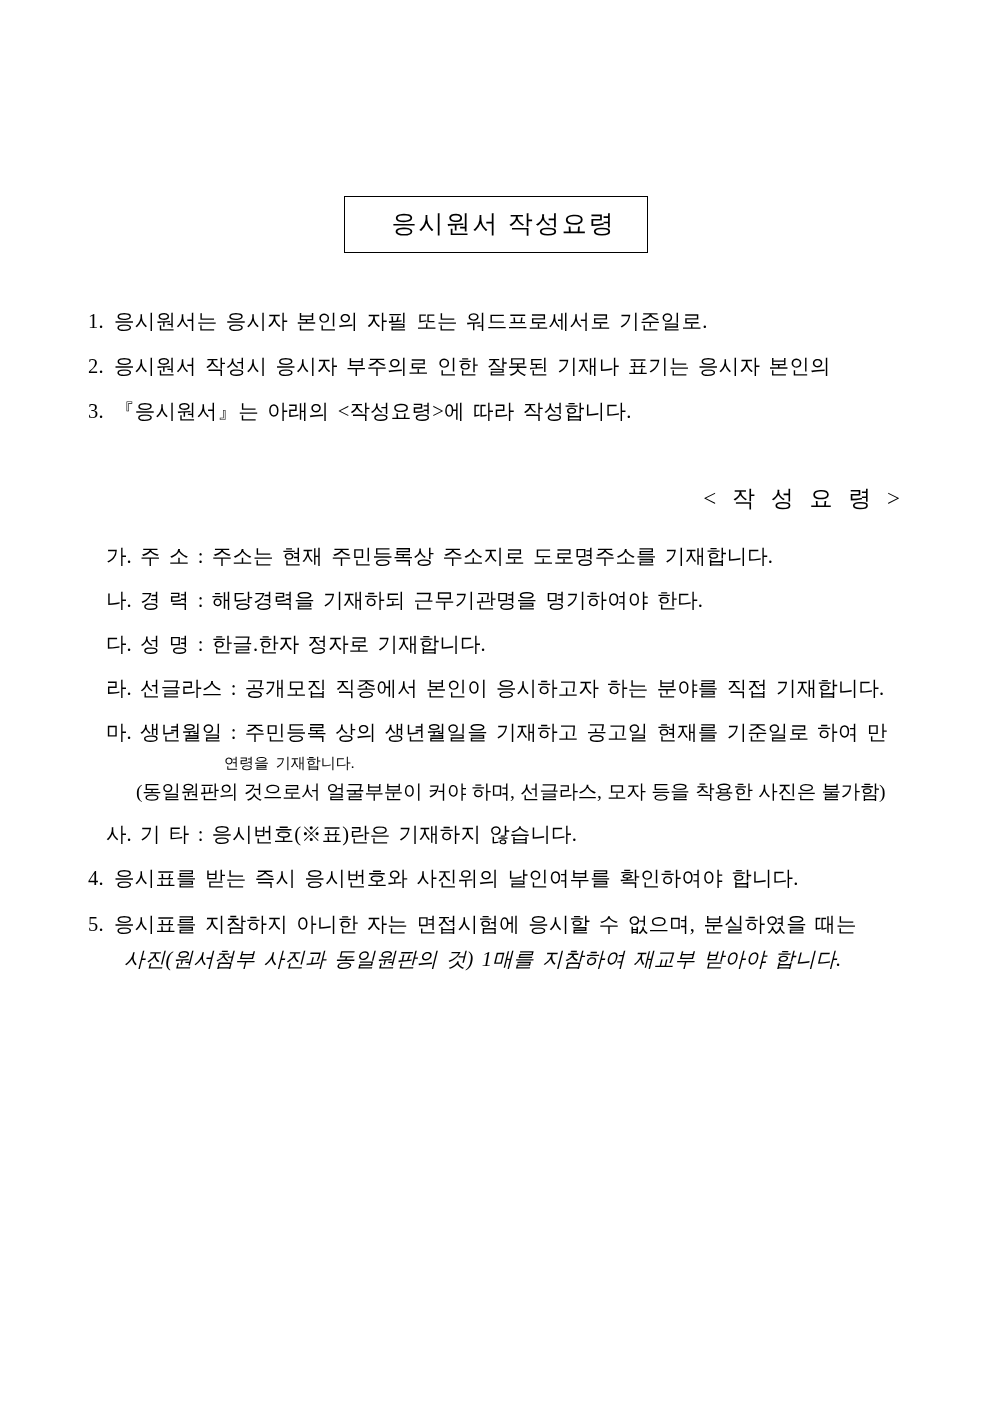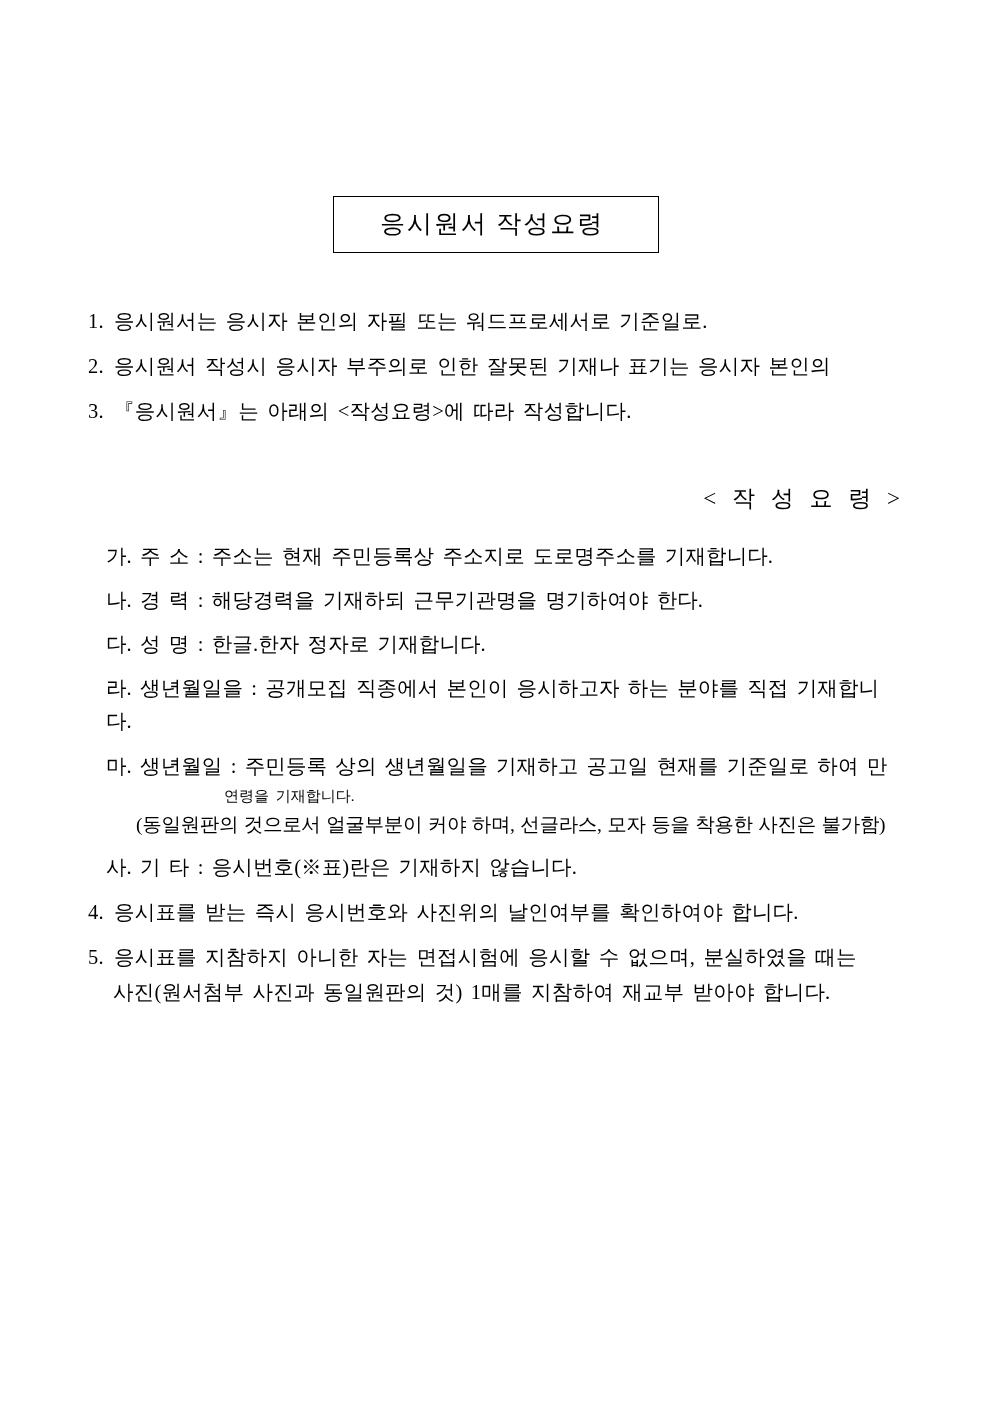--- a/index.html
+++ b/index.html
@@ -24,21 +24,21 @@
   }
 
   
   .title-wrap {
     margin-top: 196px;
     display: flex;
     justify-content: center;
   }
   .title-box {
     border: 1.5px solid #000;
-    padding: 14px 54px 16px 46px;
+    padding: 14px 31px 16px 46px;
     font-size: 25px;
     letter-spacing: 2px;
     font-weight: normal;
     line-height: 1;
     white-space: nowrap;
   }
 
   
   .top-list {
     margin-top: 52px;
@@ -96,22 +96,23 @@
     font-size: 19.5px;
     letter-spacing: -0.3px;
     word-spacing: 1px;
   }
 
   
   .tail-list {
     margin-top: 4px;
   }
   .tail-cont {
-    margin-left: 25px;
+    margin-left: 36px;
     margin-top: -10px;
+    font-style: italic;
   }
 </style>
 </head>
 <body>
 
 <div class="page">
 
   <div class="title-wrap">
     <div class="title-box">응시원서 작성요령</div>
   </div>
@@ -145,21 +146,21 @@
       <span class="label">나. 경 력 :</span>
       <span>해당경력을 기재하되 근무기관명을 명기하여야 한다.</span>
     </div>
 
     <div class="sub-item">
       <span class="label">다. 성 명 :</span>
       <span>한글.한자 정자로 기재합니다.</span>
     </div>
 
     <div class="sub-item">
-      <span class="label">라. 생년월일을 :</span>
+      <span class="label">라. 선글라스 :</span>
       <span>공개모집 직종에서 본인이 응시하고자 하는 분야를 직접 기재합니다.</span>
     </div>
 
     <div class="sub-item">
       <span class="label">마. 생년월일 :</span>
       <span>주민등록 상의 생년월일을 기재하고 공고일 현재를 기준일로 하여 만</span>
     </div>
     <div class="sub-item-cont">연령을 기재합니다.</div>
 
     <div class="sub-item-cont tight">(동일원판의 것으로서 얼굴부분이 커야 하며, 선글라스, 모자 등을 착용한 사진은 불가함)</div>

